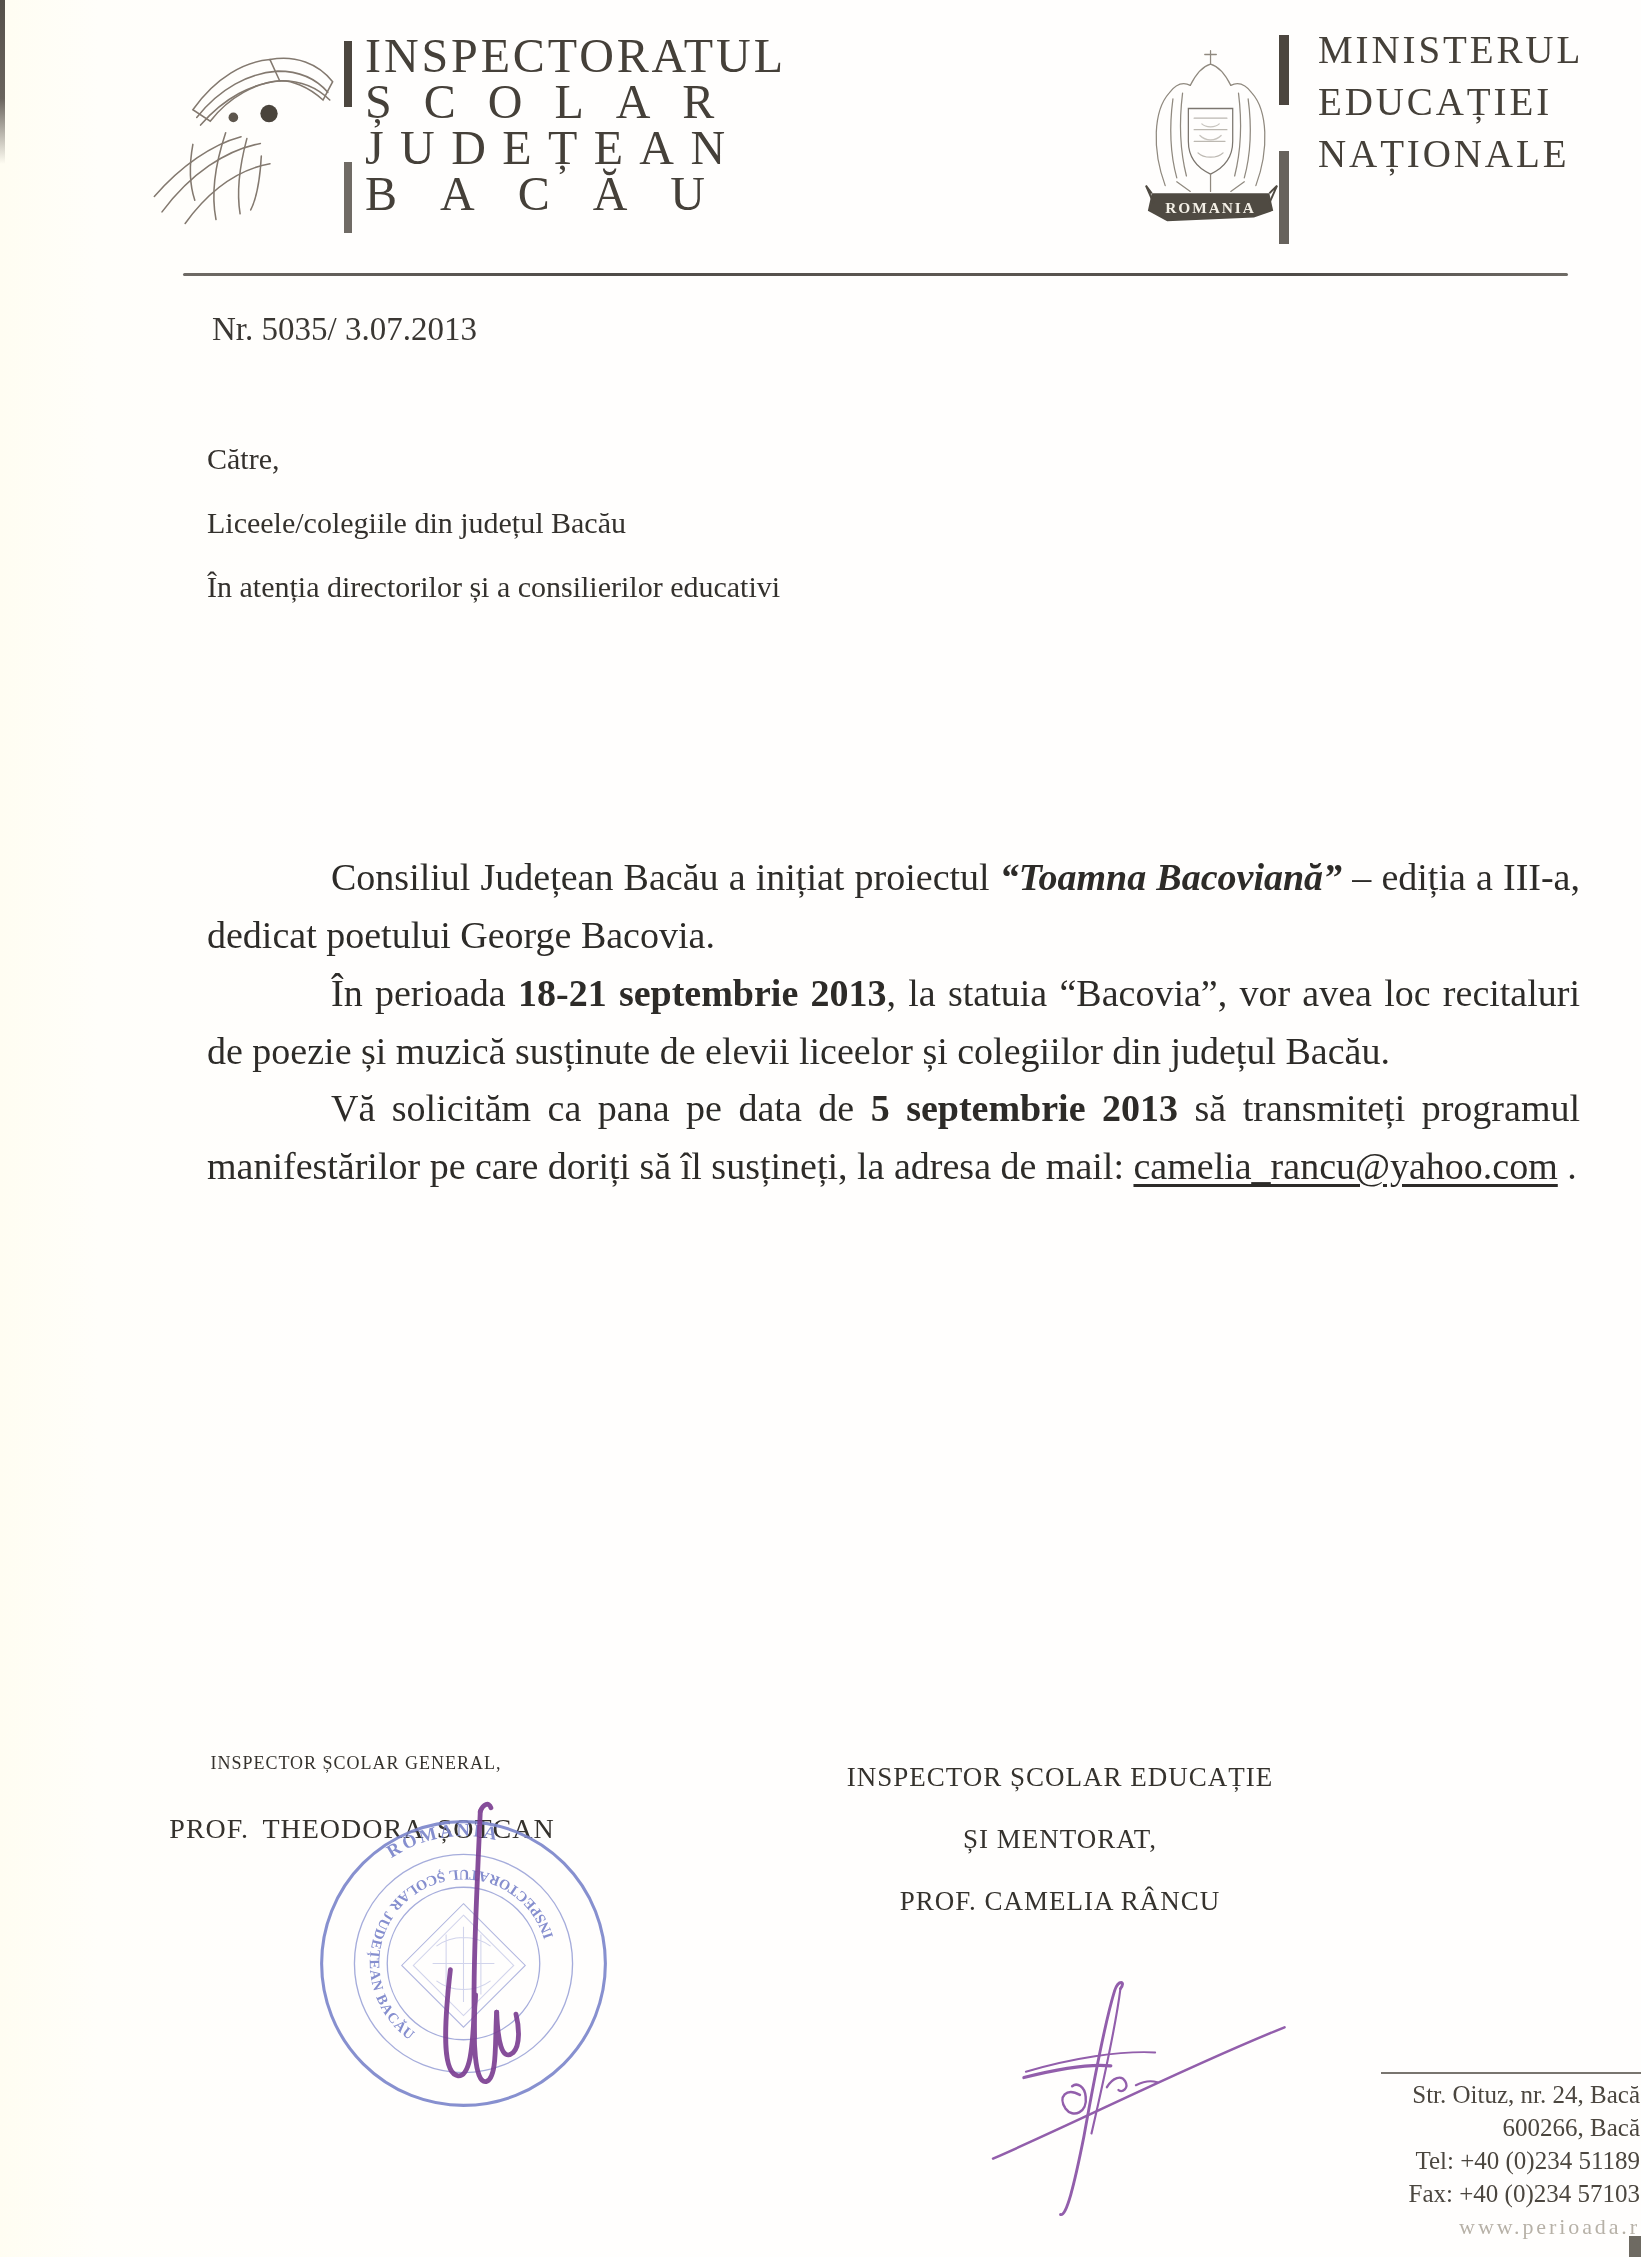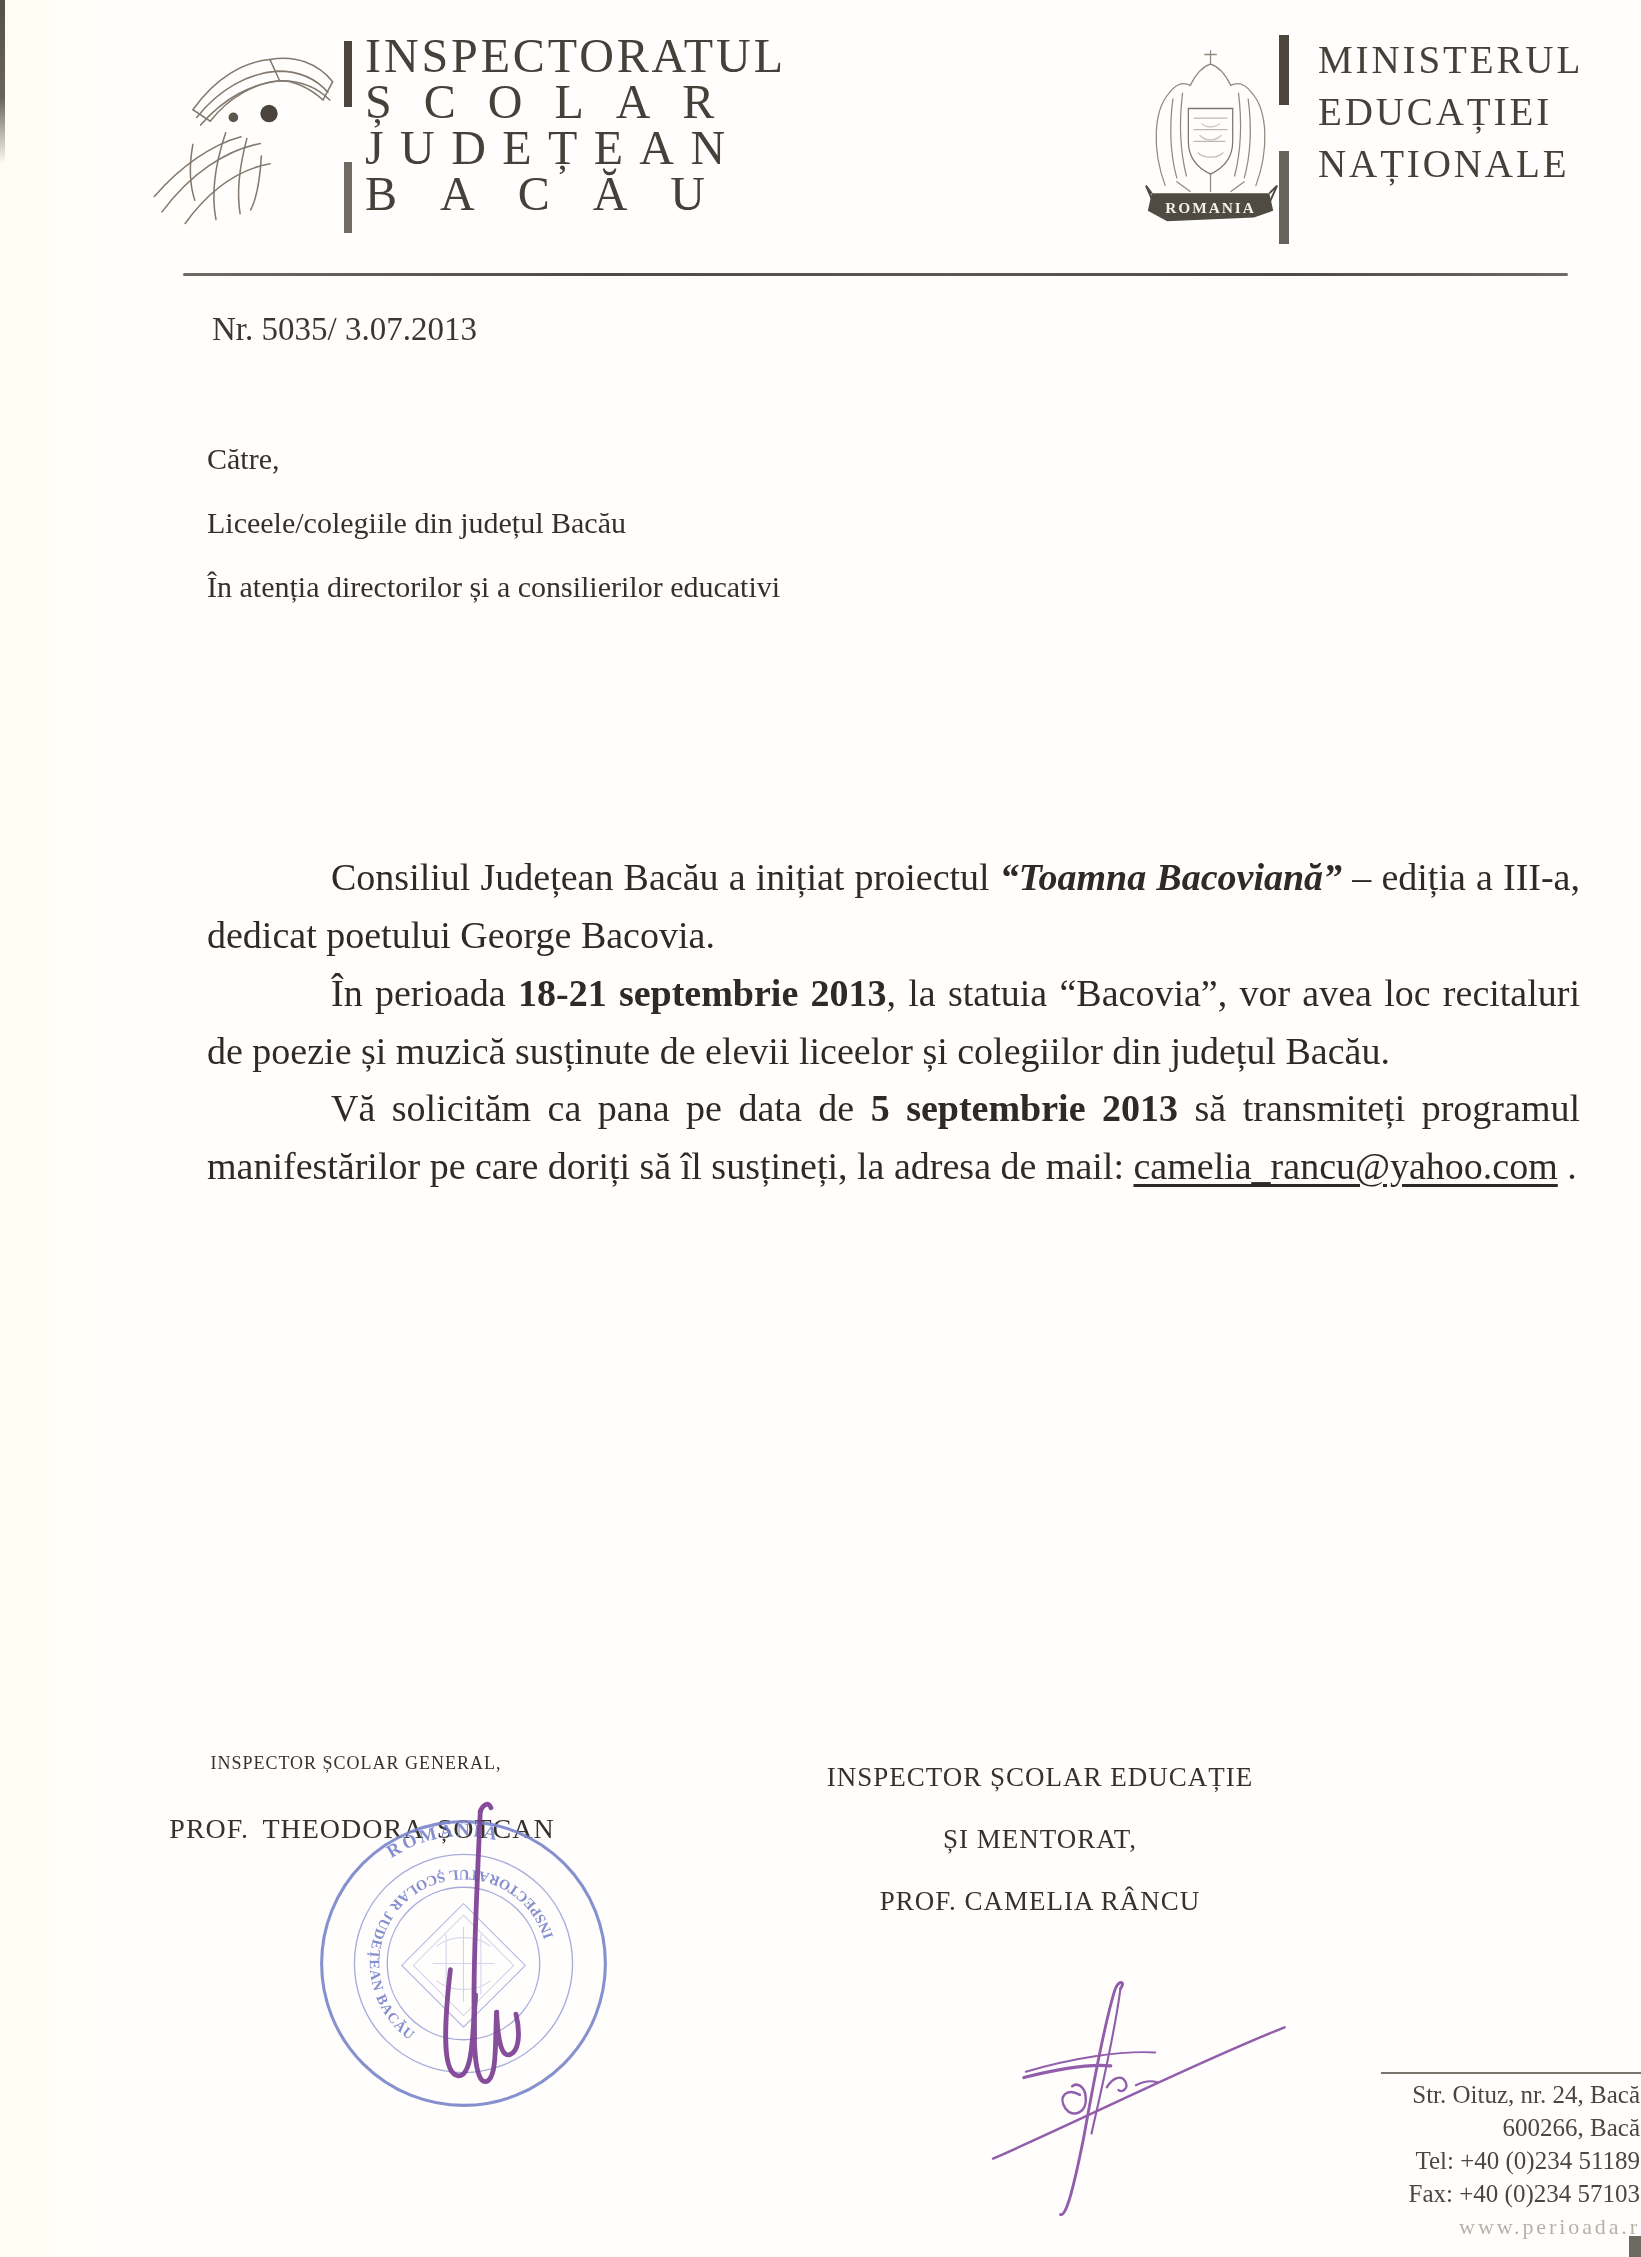--- a/index.html
+++ b/index.html
@@ -8,38 +8,38 @@
     background:linear-gradient(90deg,#fffdf2 0%,#fffefa 6%,#fffefd 20%,#fffefd 100%);
     overflow:hidden;font-family:"Liberation Serif", serif;color:#2d2b28;
   }
   .abs{position:absolute;}
   
   .org-left{left:365px;top:33px;line-height:46px;font-size:48px;color:#454039;}
   .org-left .l1{letter-spacing:2.9px;}
   .org-left .l2{letter-spacing:32px;}
   .org-left .l3{letter-spacing:16.4px;}
   .org-left .l4{letter-spacing:43px;}
-  .org-right{left:1318px;top:34px;line-height:52px;font-size:39px;letter-spacing:2.9px;color:#454039;}
+  .org-right{left:1318px;top:24px;line-height:52px;font-size:39px;letter-spacing:2.9px;color:#454039;}
   .bar{background:#4c463f;}
   .hr-rule{left:183px;top:273px;width:1385px;height:2.9px;
     background:linear-gradient(90deg,#55504a,#2f2b27 30%,#403a34 55%,#2f2b27 80%,#55504a);
     opacity:.85;border-radius:1.9px;}
   
   .ref{left:212px;top:311px;font-size:33px;color:#3a3733;}
   .addr{left:207px;font-size:30px;color:#34312d;}
   .para{left:207px;width:1373px;font-size:38px;line-height:58px;
     text-align:justify;text-indent:124px;color:#2d2b28;}
   .b{font-weight:bold;margin-top:30px;}
   .bi{font-weight:bold;font-style:italic;}
   .email{text-decoration:underline;text-underline-offset:4.8px;}
   
   .sigblock{text-align:center;color:#35322d;}
   .sig-left-title{left:129px;top:1753px;width:454px;font-size:18px;letter-spacing:1px;}
   .sig-left-name{left:135px;top:1813px;width:454px;font-size:28px;letter-spacing:1px;word-spacing:5.8px;}
-  .sig-right{left:818px;top:1746px;width:444px;font-size:27px;line-height:62px;letter-spacing:1px;}
+  .sig-right{left:838px;top:1746px;width:444px;font-size:27px;line-height:62px;letter-spacing:1px;}
   
   .footer{left:1350px;top:2078px;width:290px;text-align:right;font-size:25px;
     line-height:33px;color:#4b463f;}
   .footer-rule{left:1381px;top:2072px;width:261px;height:1.9px;background:#57524b;opacity:.8;}
   .footer .web{font-size:22px;color:#a59e92;letter-spacing:2.9px;opacity:.8;}
   
   .edge-left{left:0;top:0;width:4.8px;height:164px;
     background:linear-gradient(180deg,#55504a,#6a645d 60%,rgba(106,100,93,0));}
   .corner-br{left:1629px;top:2236px;width:12.6px;height:21px;background:#6e6a62;}
   svg text{font-family:"Liberation Serif", serif;}

